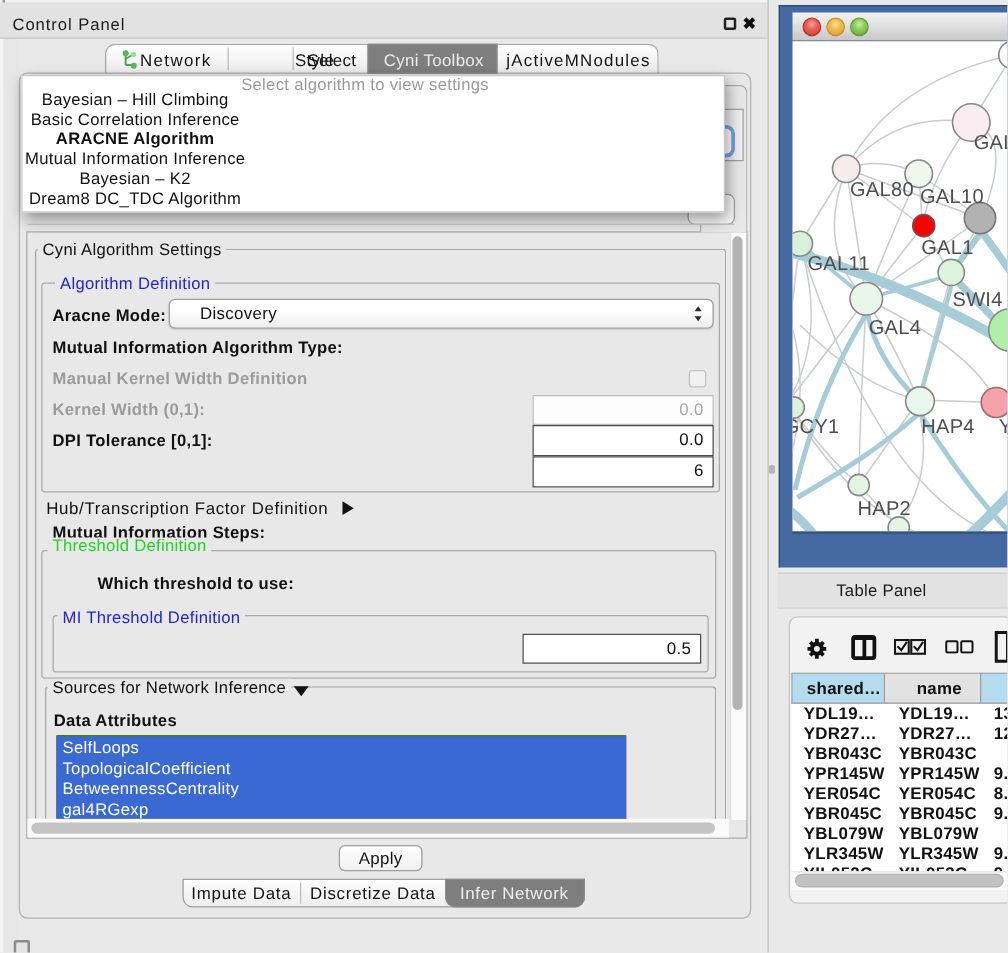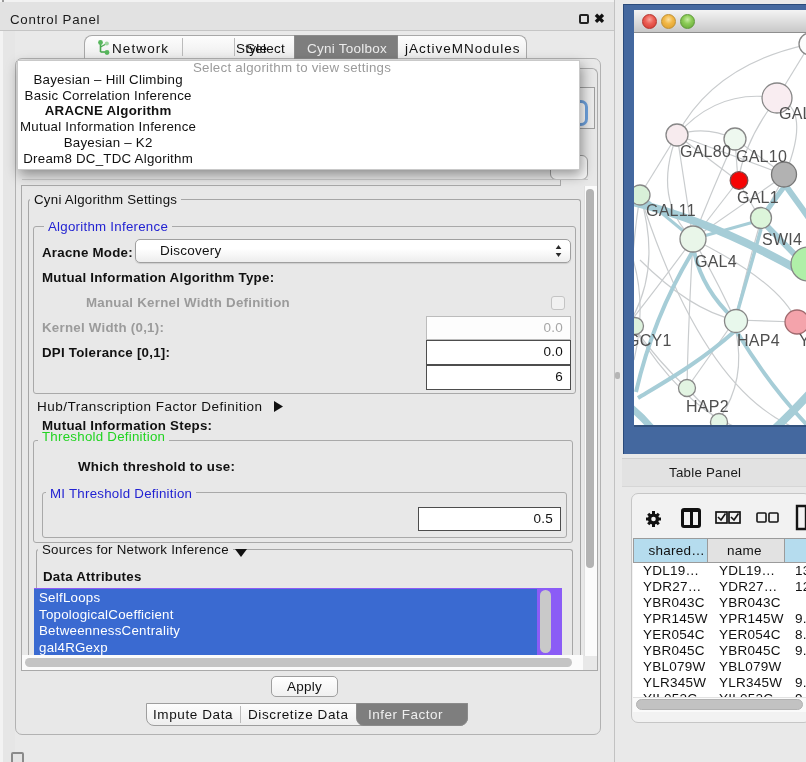--- a/index.html
+++ b/index.html
@@ -53,32 +53,32 @@
   <div class="abs" style="left:584px; top:186px; width:13px; height:470px; background:#fbfbfb; border-left:1px solid #e0e0e0;"></div>
   <div class="abs" style="left:586px; top:189px; width:8px; height:379px; background:#b3b3b3; border-radius:5px;"></div>
 
   <div class="abs" style="left:22px; top:655px; width:561px; height:15px; background:#fbfbfb;"></div>
   <div class="abs" style="left:25px; top:658px; width:547px; height:9px; background:#c4c4c4; border-radius:5px;"></div>
 
   <div class="abs" style="left:28px; top:199px; width:553px; height:456px; border:1px solid #a6a6a6; border-bottom:none; border-radius:3px 3px 0 0;"></div>
   <div class="grpt" style="left:30px; top:193px;">Cyni Algorithm Settings</div>
 
   <div class="grp" style="left:33px; top:226px; width:543px; height:168px;"></div>
-  <div class="grpt" style="left:44px; top:220px; color:#2323d2;">Algorithm Inference</div>
+  <div class="grpt" style="left:44px; top:220px; color:#2323d2;">Algorithm Definition</div>
 
   <div class="abs b13" style="left:42px; top:245px;">Aracne Mode:</div>
   <div class="combo" style="left:135px; top:239px; width:436px; height:24px;">
     <div style="position:absolute; left:24px; top:3px;">Discovery</div>
     <svg class="ar" viewBox="0 0 7 14">
         <path d="M3.5,1 L6.3,5 L0.7,5 Z" fill="#2a2a2a"></path>
         <path d="M3.5,13 L6.3,9 L0.7,9 Z" fill="#2a2a2a"></path>
       </svg>
   </div>
   <div class="abs b13" style="left:42px; top:270px;">Mutual Information Algorithm Type:</div>
-  <div class="abs b13" style="left:42px; top:295px; color:#9b9b9b;margin-left:44px;">Manual Kernel Width Definition</div>
+  <div class="abs b13" style="left:42px; top:295px; color:#9b9b9b;">Manual Kernel Width Definition</div>
   <div class="abs" style="left:551px; top:296px; width:14px; height:14px; background:#f1f1f1; border:1px solid #c4c4c4; border-radius:3px;"></div>
   <div class="abs b13" style="left:42px; top:320px; color:#9b9b9b;">Kernel Width (0,1):</div>
   <div class="field" style="left:426px; top:316px; width:145px; height:24px; border:1px solid #bcbcbc; color:#a7a7a7; line-height:22px; background:#fdfdfd;">0.0</div>
   <div class="abs b13" style="left:42px; top:345px;">DPI Tolerance [0,1]:</div>
   <div class="field" style="left:426px; top:340px; width:145px; height:25px; border:1.5px solid #4d4d4d; line-height:22px;">0.0</div>
   <div class="abs b13" style="left:42px; top:370px;margin-top:48px;">Mutual Information Steps:</div>
   <div class="field" style="left:426px; top:365px; width:145px; height:25px; border:1.5px solid #4d4d4d; line-height:22px;">6</div>
 
   <div class="abs n13" style="left:37px; top:399px; font-size:13.5px; letter-spacing:0.5px;">Hub/Transcription Factor Definition</div>
   <svg class="abs" style="left:272px; top:400px;" width="12" height="13" viewBox="0 0 12 13">
@@ -93,34 +93,34 @@
   <div class="grpt" style="left:46px; top:487px; color:#2323d2;">MI Threshold Definition</div>
   <div class="field" style="left:418px; top:507px; width:143px; height:24px; border:1.5px solid #4d4d4d; line-height:21px;">0.5</div>
 
   <div class="abs" style="left:36px; top:549px; width:537px; height:106px; border:1px solid #a6a6a6; border-bottom:none; border-radius:3px 3px 0 0;"></div>
   <div class="grpt" style="left:38px; top:543px;">Sources for Network Inference</div>
   <svg class="abs" style="left:234px; top:547px;" width="14" height="11" viewBox="0 0 14 11">
       <path d="M1,2 L13,2 L7,10 Z" fill="#111"></path>
     </svg>
   <div class="abs b13" style="left:43px; top:569px;">Data Attributes</div>
 
-  <div class="abs" style="left:34px; top:588px; width:528px; height:67px; background:#8b5cf6; overflow:hidden;">
+  <div class="abs" style="left:45px; top:588px; width:456px; height:67px; background:#4d7c0f; overflow:hidden;">
     <div style="position:absolute; left:0; top:1px; width:503px; height:66px; background:#3a6ad1;"></div>
     <div style="position:absolute; left:5px; top:2px; color:#fff; font-size:13.3px; line-height:16.5px;">SelfLoops<br>TopologicalCoefficient<br>BetweennessCentrality<br>gal4RGexp</div>
     <div style="position:absolute; left:506px; top:2px; width:11px; height:63px; background:#c9c9c9; border-radius:6px;"></div>
   </div>
 
   <div class="abs" style="left:271px; top:676px; width:67px; height:21px; background:linear-gradient(#ffffff,#f0f0f0); border:1px solid #9f9f9f; border-radius:5px; text-align:center; font-size:13.5px; line-height:19px;">Apply</div>
 
   <div class="abs" style="left:146px; top:703px; width:322px; height:23px; background:linear-gradient(#fdfdfd,#eeeeee); border:1px solid #9e9e9e; border-radius:0 0 8px 8px;"></div>
   <div class="abs" style="left:356px; top:703px; width:112px; height:23px; background:#7e7e7e; border:1px solid #8b8b8b; border-radius:0 0 8px 8px;"></div>
   <div class="abs" style="left:240px; top:706px; width:1px; height:17px; background:#bbb;"></div>
   <div class="abs n13" style="left:153px; top:707px; font-size:13.5px; letter-spacing:0.6px;">Impute Data</div>
   <div class="abs n13" style="left:248px; top:707px; font-size:13.5px; letter-spacing:0.6px;">Discretize Data</div>
-  <div class="abs n13" style="left:368px; top:707px; font-size:13.5px; color:#efefef; letter-spacing:0.5px;">Infer Factor</div>
+  <div class="abs n13" style="left:368px; top:707px; font-size:13.5px; color:#efefef; letter-spacing:0.5px;">Infer Network</div>
 
   <div class="abs" style="left:11px; top:752px; width:13px; height:14px; border:2px solid #8a8a8a; border-radius:2px; background:#e4e4e4;"></div>
 
   <div class="abs" style="left:560px; top:68px; width:38px; height:118px; border:1px solid #ababab; border-radius:6px 6px 0 0; border-bottom:none; background:#e8e8e8;"></div>
   <div class="abs" style="left:552px; top:87px; width:43px; height:42px; border:1px solid #9f9f9f; background:#ededed;"></div>
   <div class="abs" style="left:556px; top:100px; width:32px; height:26px; border:3px solid #6fa3df; border-radius:7px; background:#fff;"></div>
   <div class="abs" style="left:550px; top:155px; width:38px; height:25px; border:1px solid #9f9f9f; border-radius:6px; background:#fafafa;"></div>
 
   <div class="abs" style="left:22px; top:178px; width:566px; height:2px; border-bottom:1px solid #c9c9c9;"></div>
 
@@ -261,26 +261,26 @@
     <path d="M16,6 L19,9 L23.5,2.5" stroke="#151515" stroke-width="1.7" fill="none"></path>
   </svg>
   <svg class="abs" style="left:756px; top:512px;" width="24" height="11" viewBox="0 0 24 11">
     <rect x="1" y="1" width="9" height="9" rx="1" fill="none" stroke="#151515" stroke-width="1.6"></rect>
     <rect x="13" y="1" width="9" height="9" rx="1" fill="none" stroke="#151515" stroke-width="1.6"></rect>
   </svg>
   <svg class="abs" style="left:795px; top:504px;" width="11" height="27" viewBox="0 0 11 27">
     <path d="M2,2 L11,2 L11,25 L2,25 Z" fill="none" stroke="#151515" stroke-width="2.4"></path>
   </svg>
 
-  <div class="abs" style="left:633px; top:538px; width:173px; height:174px; background:#fff; overflow:hidden;">
+  <div class="abs" style="left:633px; top:538px; width:173px; height:174px; background:#fff; overflow:hidden;font-weight:bold;">
     <div style="position:absolute; left:0; top:0; width:74px; height:25px; background:#b5dcee; border:1px solid #9b9b9b; border-right:none;"></div>
     <div style="position:absolute; left:74px; top:0; width:77px; height:25px; background:#e2e2e2; border:1px solid #9b9b9b; border-right:none;"></div>
     <div style="position:absolute; left:151px; top:0; width:30px; height:25px; background:#b5dcee; border:1px solid #9b9b9b; border-right:none;"></div>
     <div style="position:absolute; left:0; top:5px; width:72px; text-align:right; font-size:13.5px;">shared…</div>
-    <div style="position:absolute; left:74px; top:5px; width:93px; text-align:left; padding-left:20px; font-size:13.5px;">name</div>
+    <div style="position:absolute; left:62px; top:5px; width:93px; text-align:center; padding-left:20px; font-size:13.5px;">name</div>
     <div style="position:absolute; left:10px; top:25px; font-size:13.5px; line-height:16.0px; color:#111;">YDL19…<br>YDR27…<br>YBR043C<br>YPR145W<br>YER054C<br>YBR045C<br>YBL079W<br>YLR345W<br>YIL052C</div>
     <div style="position:absolute; left:86px; top:25px; font-size:13.5px; line-height:16.0px; color:#111;">YDL19…<br>YDR27…<br>YBR043C<br>YPR145W<br>YER054C<br>YBR045C<br>YBL079W<br>YLR345W<br>YIL052C</div>
     <div style="position:absolute; left:162px; top:25px; font-size:13.5px; line-height:16.0px; color:#111;">13<br>12<br>&nbsp;<br>9.<br>8.<br>9.<br>&nbsp;<br>9.<br>9</div>
 
     <div style="position:absolute; left:0; top:159px; width:173px; height:15px; background:#fafafa; border-top:1px solid #e2e2e2;"></div>
     <div style="position:absolute; left:3px; top:161px; width:167px; height:11px; background:#c2c2c2; border:1px solid #b2b2b2; border-radius:6px;"></div>
   </div>
 
 </div>
 

